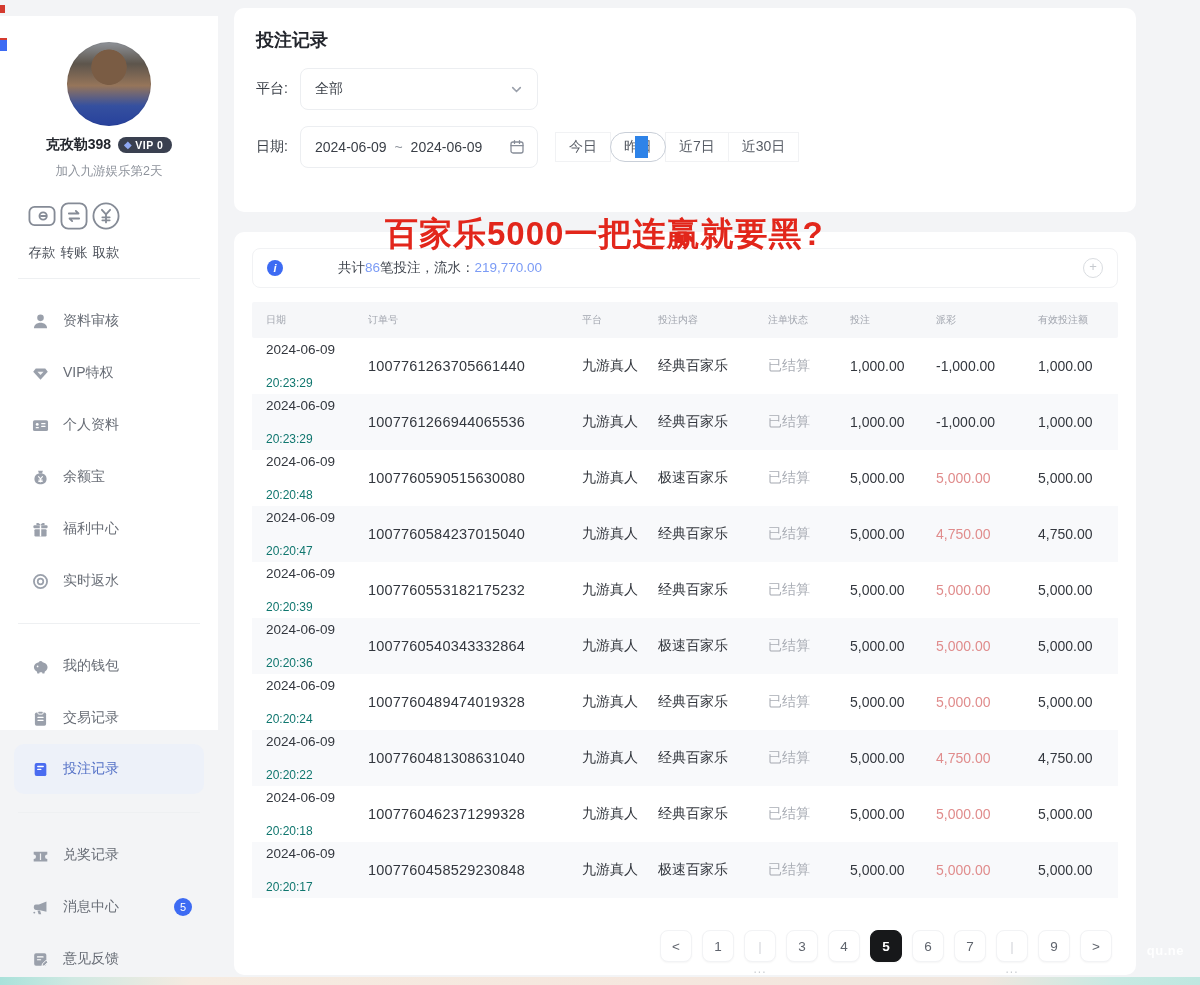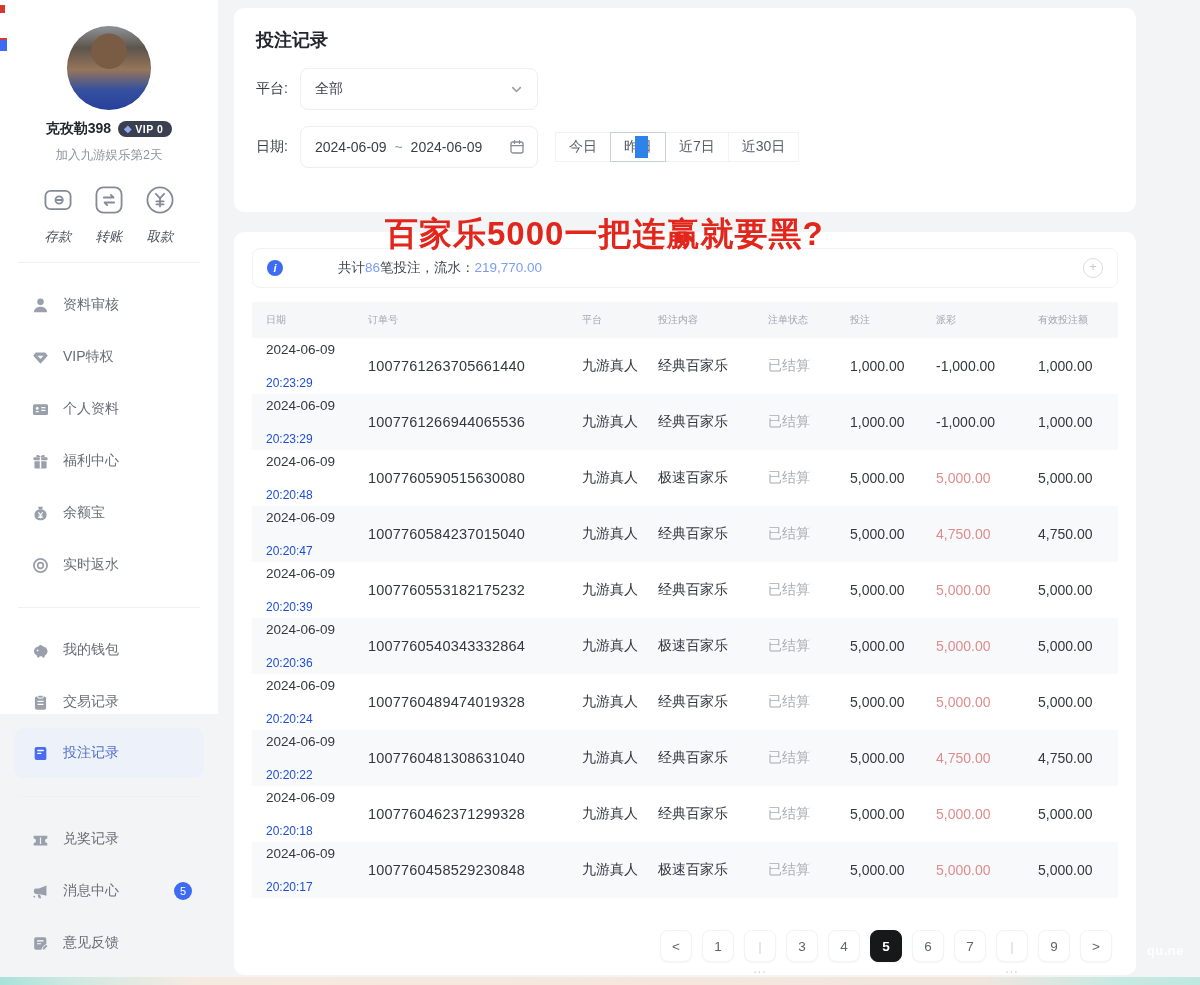--- a/index.html
+++ b/index.html
@@ -2,35 +2,35 @@
 <html><head>
 <meta charset="utf-8">
 <style>
   html,body{margin:0;padding:0}
   body{
     width:1200px;height:985px;position:relative;overflow:hidden;
     background:#f3f4f6;font-family:"Liberation Sans","DejaVu Sans",sans-serif;
     -webkit-font-smoothing:antialiased;color:#33373e;
   }
   
-  .sidebar{position:absolute;left:0;top:0;width:218px;height:714px;background:#fff;}
+  .sidebar{position:absolute;left:0;top:16px;width:218px;height:714px;background:#fff;}
   .edge-mark-red{position:absolute;left:0;top:5px;width:5px;height:8px;background:#d43a2f;}
   .edge-mark-blue{position:absolute;left:0;top:38px;width:7px;height:11px;background:#3d6bf3;border-top:2px solid #d43a2f;}
   .avatar{width:84px;height:84px;border-radius:50%;margin:26px auto 0;
     background:
       radial-gradient(circle at 50% 30%, #7a5c44 0 24%, transparent 25%),
       linear-gradient(180deg,#8f9399 0%,#5d554c 26%,#96755a 52%,#35509f 76%,#27419c 100%);
     box-shadow:inset 0 0 0 1px rgba(0,0,0,.06);}
   .name-row{display:flex;align-items:center;justify-content:center;gap:7px;margin-top:10px;}
   .user-name{font-size:14px;font-weight:700;color:#23262d;}
   .vip-pill{display:inline-flex;align-items:center;gap:3px;background:#3a4050;border-radius:10px;
     padding:2px 9px 2px 6px;color:#fff;font-size:10.5px;font-weight:700;letter-spacing:.5px;}
   .vip-shield{color:#8fa8f3;font-size:10px;line-height:1;}
   .join-text{margin-top:9px;text-align:center;font-size:12.5px;color:#8d929b;}
-  .quick-actions{display:flex;justify-content:space-between;padding:0 42px;margin-top:20px;font-style:italic;}
+  .quick-actions{display:flex;padding:0 26px;margin-top:20px;}
   .qa-item{display:flex;flex-direction:column;align-items:center;gap:8px;cursor:pointer;}
   .qa-label{font-size:13.5px;color:#4a4f58;}
   .divider{height:1px;background:#eef0f2;margin:16px 18px;}
   .nav-item{height:52px;display:flex;align-items:center;gap:14px;padding-left:32px;cursor:pointer;}
   .nav-icon{width:17px;height:17px;display:inline-flex;color:#9aa0ab;flex:none;}
   .nav-label{font-size:14px;color:#686d76;}
   .nav-item.active{margin:0 14px;padding-left:18px;height:50px;background:#edf1f9;border-radius:10px;}
   .nav-item.active .nav-icon{color:#4a6cf0;}
   .nav-item.active .nav-label{color:#5370c6;}
   .nav-badge{margin-left:auto;margin-right:26px;width:18px;height:18px;border-radius:50%;
@@ -45,21 +45,21 @@
   .filter-label{font-size:14px;color:#3a3f47;width:44px;flex:none;}
   .select-box{width:238px;height:42px;border:1px solid #eceef1;border-radius:8px;display:flex;
     align-items:center;padding:0 14px;box-sizing:border-box;font-size:14px;color:#3a3f47;cursor:pointer;background:#fff;}
   .select-box .chev{margin-left:auto;display:flex;}
   .date-box{width:238px;height:42px;border:1px solid #eceef1;border-radius:8px;display:flex;
     align-items:center;justify-content:space-between;padding:0 12px 0 14px;box-sizing:border-box;
     font-size:14px;color:#3a3f47;cursor:pointer;background:#fff;}
   .range-group{display:flex;margin-left:18px;}
   .range-btn{height:30px;box-sizing:border-box;padding:0 13px;display:flex;align-items:center;
     background:#fff;border:1px solid #f1f2f4;font-size:14px;color:#565b64;margin-left:-1px;cursor:pointer;position:relative;}
-  .range-btn.selected{border-color:#c9cfd8;z-index:1;}
+  .range-btn.selected{border-color:#c9cfd8;z-index:1;border-radius:21px;}
   .range-btn.selected .sel-stripe{position:absolute;left:44%;top:3px;bottom:3px;width:13px;background:#2e83e8;}
   .action-btns{margin-left:auto;display:flex;gap:16px;}
   .btn-primary{width:104px;height:44px;border:none;border-radius:8px;background:#3d6bf3;color:#fff;
     font-size:15px;font-weight:700;cursor:pointer;font-family:inherit;}
   .btn-ghost{width:104px;height:44px;border:1px solid #f0f1f3;border-radius:8px;background:#fff;
     color:#bfc3c9;font-size:15px;cursor:pointer;font-family:inherit;}
   
   .overlay-note{position:absolute;left:385px;top:212px;z-index:5;font-size:33px;font-weight:700;
     color:#e2261b;letter-spacing:1px;white-space:nowrap;}
   
@@ -74,21 +74,21 @@
     color:#c6cacf;font-size:13px;line-height:16px;text-align:center;cursor:pointer;}
   .grid-row{display:grid;grid-template-columns:102px 214px 76px 110px 82px 86px 102px 1fr;
     align-items:center;padding:0 14px;box-sizing:border-box;}
   .table-head{height:36px;margin-top:14px;background:#f6f7f9;border-radius:2px;}
   .th{font-size:10px;color:#a2a6af;}
   .t-row{height:56px;}
   .t-row.alt{background:#f8f9fb;}
   .cell{font-size:14px;color:#33373e;}
   .cell.order{font-size:14.5px;letter-spacing:.2px;}
   .date-main{font-size:13.5px;color:#33373e;}
-  .date-sub{font-size:12px;color:#1d4ed8;margin-top:19px;}
+  .date-sub{font-size:12px;color:#0f766e;margin-top:19px;}
   .cell.status{color:#a9adb5;}
   .cell.payout.win{color:#e08c8c;}
   
   .pagination{position:absolute;right:24px;bottom:13px;display:flex;gap:10px;}
   .pg-btn{min-width:32px;height:32px;box-sizing:border-box;border-radius:8px;background:#fff;
     border:1px solid #f2f3f5;box-shadow:0 1px 2px rgba(0,0,0,.04);display:flex;align-items:center;
     justify-content:center;font-size:13.5px;color:#5f646d;cursor:pointer;position:relative;}
   .pg-btn.active{background:#17181a;border-color:#17181a;color:#fff;font-weight:700;}
   .pg-btn.ellipsis{color:#d4d7db;}
   .pg-dots{position:absolute;bottom:-15px;left:50%;transform:translateX(-50%);color:#c9ccd1;
@@ -164,37 +164,37 @@
             <rect x="3" y="8.3" width="2.7" height="1" rx="0.5" fill="#fff"></rect>
             <rect x="7.5" y="5" width="3.7" height="1" rx="0.5" fill="#fff"></rect>
             <rect x="7.5" y="7.3" width="3.7" height="1" rx="0.5" fill="#fff"></rect>
           </svg>
         </span>
         <span class="nav-label">个人资料</span>
       </div>
       <div class="nav-item">
         <span class="nav-icon">
           <svg viewBox="0 0 14 14" width="17" height="17">
+            <path d="M5 1.5h4l-.7 1.9H5.7z" fill="currentColor"></path>
+            <path d="M7 3.6c3 0 5 1.9 5 4.6 0 2.9-2.2 4.4-5 4.4S2 11.1 2 8.2c0-2.7 2-4.6 5-4.6z" fill="currentColor"></path>
+            <path d="M5.4 6.3L7 8.1l1.6-1.8M7 8.1v2.5M5.6 9h2.8M5.6 10.2h2.8" stroke="#fff" stroke-width="0.9" fill="none" stroke-linecap="round"></path>
+          </svg>
+        </span>
+        <span class="nav-label">余额宝</span>
+      </div>
+      <div class="nav-item">
+        <span class="nav-icon">
+          <svg viewBox="0 0 14 14" width="17" height="17">
             <path d="M7 3.1C5.7 1.1 3.3 1.4 3.5 2.6c.2 1 2.1.8 3.5.5zm0 0c1.3-2 3.7-1.7 3.5-.5-.2 1-2.1.8-3.5.5z" fill="currentColor"></path>
             <rect x="1.2" y="3.5" width="11.6" height="2.5" rx="0.8" fill="currentColor"></rect>
             <rect x="2" y="6.7" width="10" height="6" rx="1" fill="currentColor"></rect>
             <rect x="6.4" y="3.5" width="1.2" height="9.2" fill="#fff"></rect>
           </svg>
         </span>
         <span class="nav-label">福利中心</span>
-      </div>
-      <div class="nav-item">
-        <span class="nav-icon">
-          <svg viewBox="0 0 14 14" width="17" height="17">
-            <path d="M5 1.5h4l-.7 1.9H5.7z" fill="currentColor"></path>
-            <path d="M7 3.6c3 0 5 1.9 5 4.6 0 2.9-2.2 4.4-5 4.4S2 11.1 2 8.2c0-2.7 2-4.6 5-4.6z" fill="currentColor"></path>
-            <path d="M5.4 6.3L7 8.1l1.6-1.8M7 8.1v2.5M5.6 9h2.8M5.6 10.2h2.8" stroke="#fff" stroke-width="0.9" fill="none" stroke-linecap="round"></path>
-          </svg>
-        </span>
-        <span class="nav-label">余额宝</span>
       </div>
       <div class="nav-item">
         <span class="nav-icon">
           <svg viewBox="0 0 14 14" width="17" height="17" fill="none">
             <circle cx="7" cy="7" r="5.4" stroke="currentColor" stroke-width="1.5"></circle>
             <circle cx="7" cy="7" r="2.3" stroke="currentColor" stroke-width="1.4"></circle>
           </svg>
         </span>
         <span class="nav-label">实时返水</span>
       </div>

